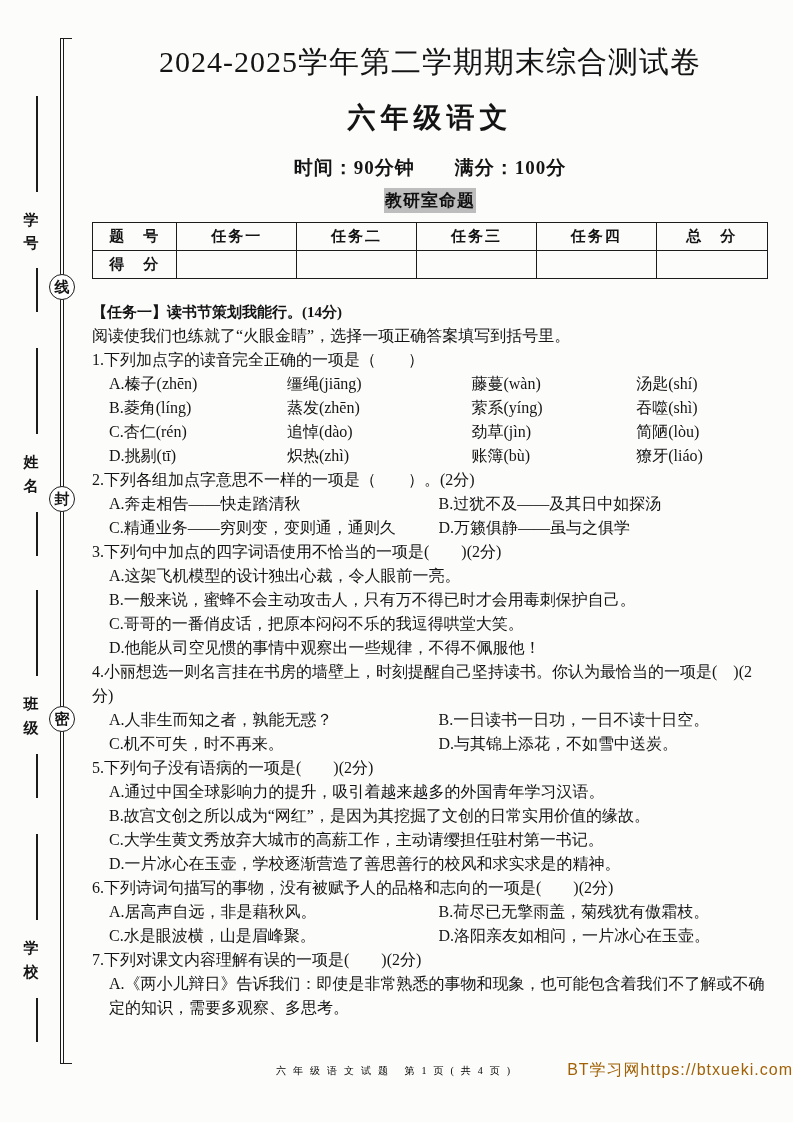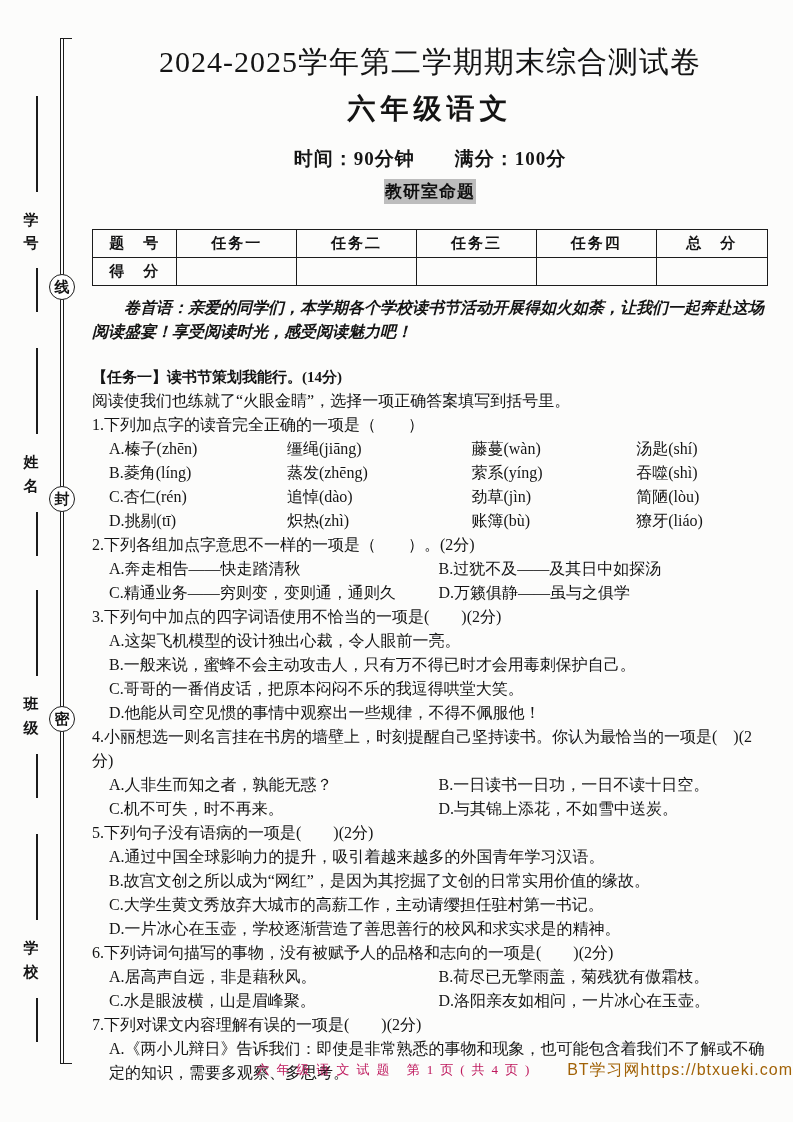--- a/index.html
+++ b/index.html
@@ -16,43 +16,43 @@
   .f1{top:200px}.f2{top:442px}.f3{top:684px}.f4{top:928px}
   .fill-line{position:absolute;left:36px;width:1.5px;background:#1c1c1c}
   .fl1{top:96px;height:96px}.fl2{top:268px;height:44px}
   .fl3{top:348px;height:86px}.fl4{top:512px;height:44px}
   .fl5{top:590px;height:86px}.fl6{top:754px;height:44px}
   .fl7{top:834px;height:86px}.fl8{top:998px;height:44px}
 
   
   .content{position:absolute;left:92px;top:44px;width:676px}
   .title{text-align:center;font-size:30px;font-weight:normal;letter-spacing:1px;line-height:1.2}
-  .subtitle{text-align:center;font-size:28px;font-weight:bold;letter-spacing:5px;margin-top:10px}
+  .subtitle{text-align:center;font-size:28px;font-weight:bold;letter-spacing:5px;margin-top:19px}
   .meta{text-align:center;font-size:19px;font-weight:bold;margin-top:18px;letter-spacing:1px}
   .badge-wrap{text-align:center;margin-top:7px}
   .badge{display:inline-block;background:#bdbdbd;color:#101010;padding:1px 1px;font-size:17px;font-weight:bold;letter-spacing:1px;font-family:"Liberation Sans","DejaVu Sans",sans-serif}
-  .score-table{width:100%;border-collapse:collapse;margin-top:25px}
+  .score-table{width:100%;border-collapse:collapse;margin-top:9px}
   .score-table td{border:1px solid #1c1c1c;height:28px;text-align:center;vertical-align:middle;font-size:15px;font-weight:bold;letter-spacing:2px}
   .score-table td.cell-first{width:12.5%}
   .score-table td.cell-total{width:16.5%}
 
   .intro{margin-top:10px;font-size:16px;font-weight:bold;font-style:italic;text-indent:2em;line-height:1.5}
   .task-heading{margin-top:22px;font-size:15px;font-weight:bold;line-height:1.5}
   .lead{font-size:16px;line-height:1.5}
   .q{font-size:16px;line-height:1.5}
   .stem{line-height:1.5}
   .opts{padding-left:17px}
   .grid4{display:grid;grid-template-columns:27% 28% 25% 20%}
   .grid2{display:grid;grid-template-columns:50% 50%}
   .opt{display:block;line-height:1.5;white-space:nowrap;overflow:visible}
   .opt-line{line-height:1.5}
 
   
   .footer{position:absolute;left:0;top:1060px;width:793px;text-align:center;height:24px}
-  .footer-page{font-size:13px;letter-spacing:7px;color:#be185d}
+  .footer-page{font-size:10px;letter-spacing:7px;color:#000000}
   .watermark{position:absolute;left:0;right:0;top:0;text-align:right;color:#a16207;font-size:16px;letter-spacing:1px;font-family:"Liberation Sans","DejaVu Sans",sans-serif}
 </style>
 </head>
 <body>
 
 <div class="seal-rail"></div>
 <div class="seal-tick tick-top"></div>
 <div class="seal-tick tick-bottom"></div>
 
 <div class="fill-line fl1"></div>
@@ -100,34 +100,33 @@
       <td>得　分</td>
       <td></td>
       <td></td>
       <td></td>
       <td></td>
       <td></td>
     </tr>
   </tbody>
     </table>
 
-  <div class="intro">卷首语：亲爱的同学们，本学期各个学校读书节活动开展得如火如荼，让我们一起奔赴这场阅读盛宴！享受阅读时光，感受阅读魅力吧！</div>
 
   <div class="task-heading">【任务一】读书节策划我能行。(14分)</div>
   <div class="lead">阅读使我们也练就了“火眼金睛”，选择一项正确答案填写到括号里。</div>
 
   <div class="q">
     <div class="stem">1.下列加点字的读音完全正确的一项是（　　）</div>
     <div class="opts grid4">
       <span class="opt">A.榛子(zhēn)</span>
       <span class="opt">缰绳(jiāng)</span>
       <span class="opt">藤蔓(wàn)</span>
       <span class="opt">汤匙(shí)</span>
       <span class="opt">B.菱角(líng)</span>
-      <span class="opt">蒸发(zhēng)</span>
+      <span class="opt">蒸发(zhēn)</span>
       <span class="opt">萦系(yíng)</span>
       <span class="opt">吞噬(shì)</span>
       <span class="opt">C.杏仁(rén)</span>
       <span class="opt">追悼(dào)</span>
       <span class="opt">劲草(jìn)</span>
       <span class="opt">简陋(lòu)</span>
       <span class="opt">D.挑剔(tī)</span>
       <span class="opt">炽热(zhì)</span>
       <span class="opt">账簿(bù)</span>
       <span class="opt">獠牙(liáo)</span>

